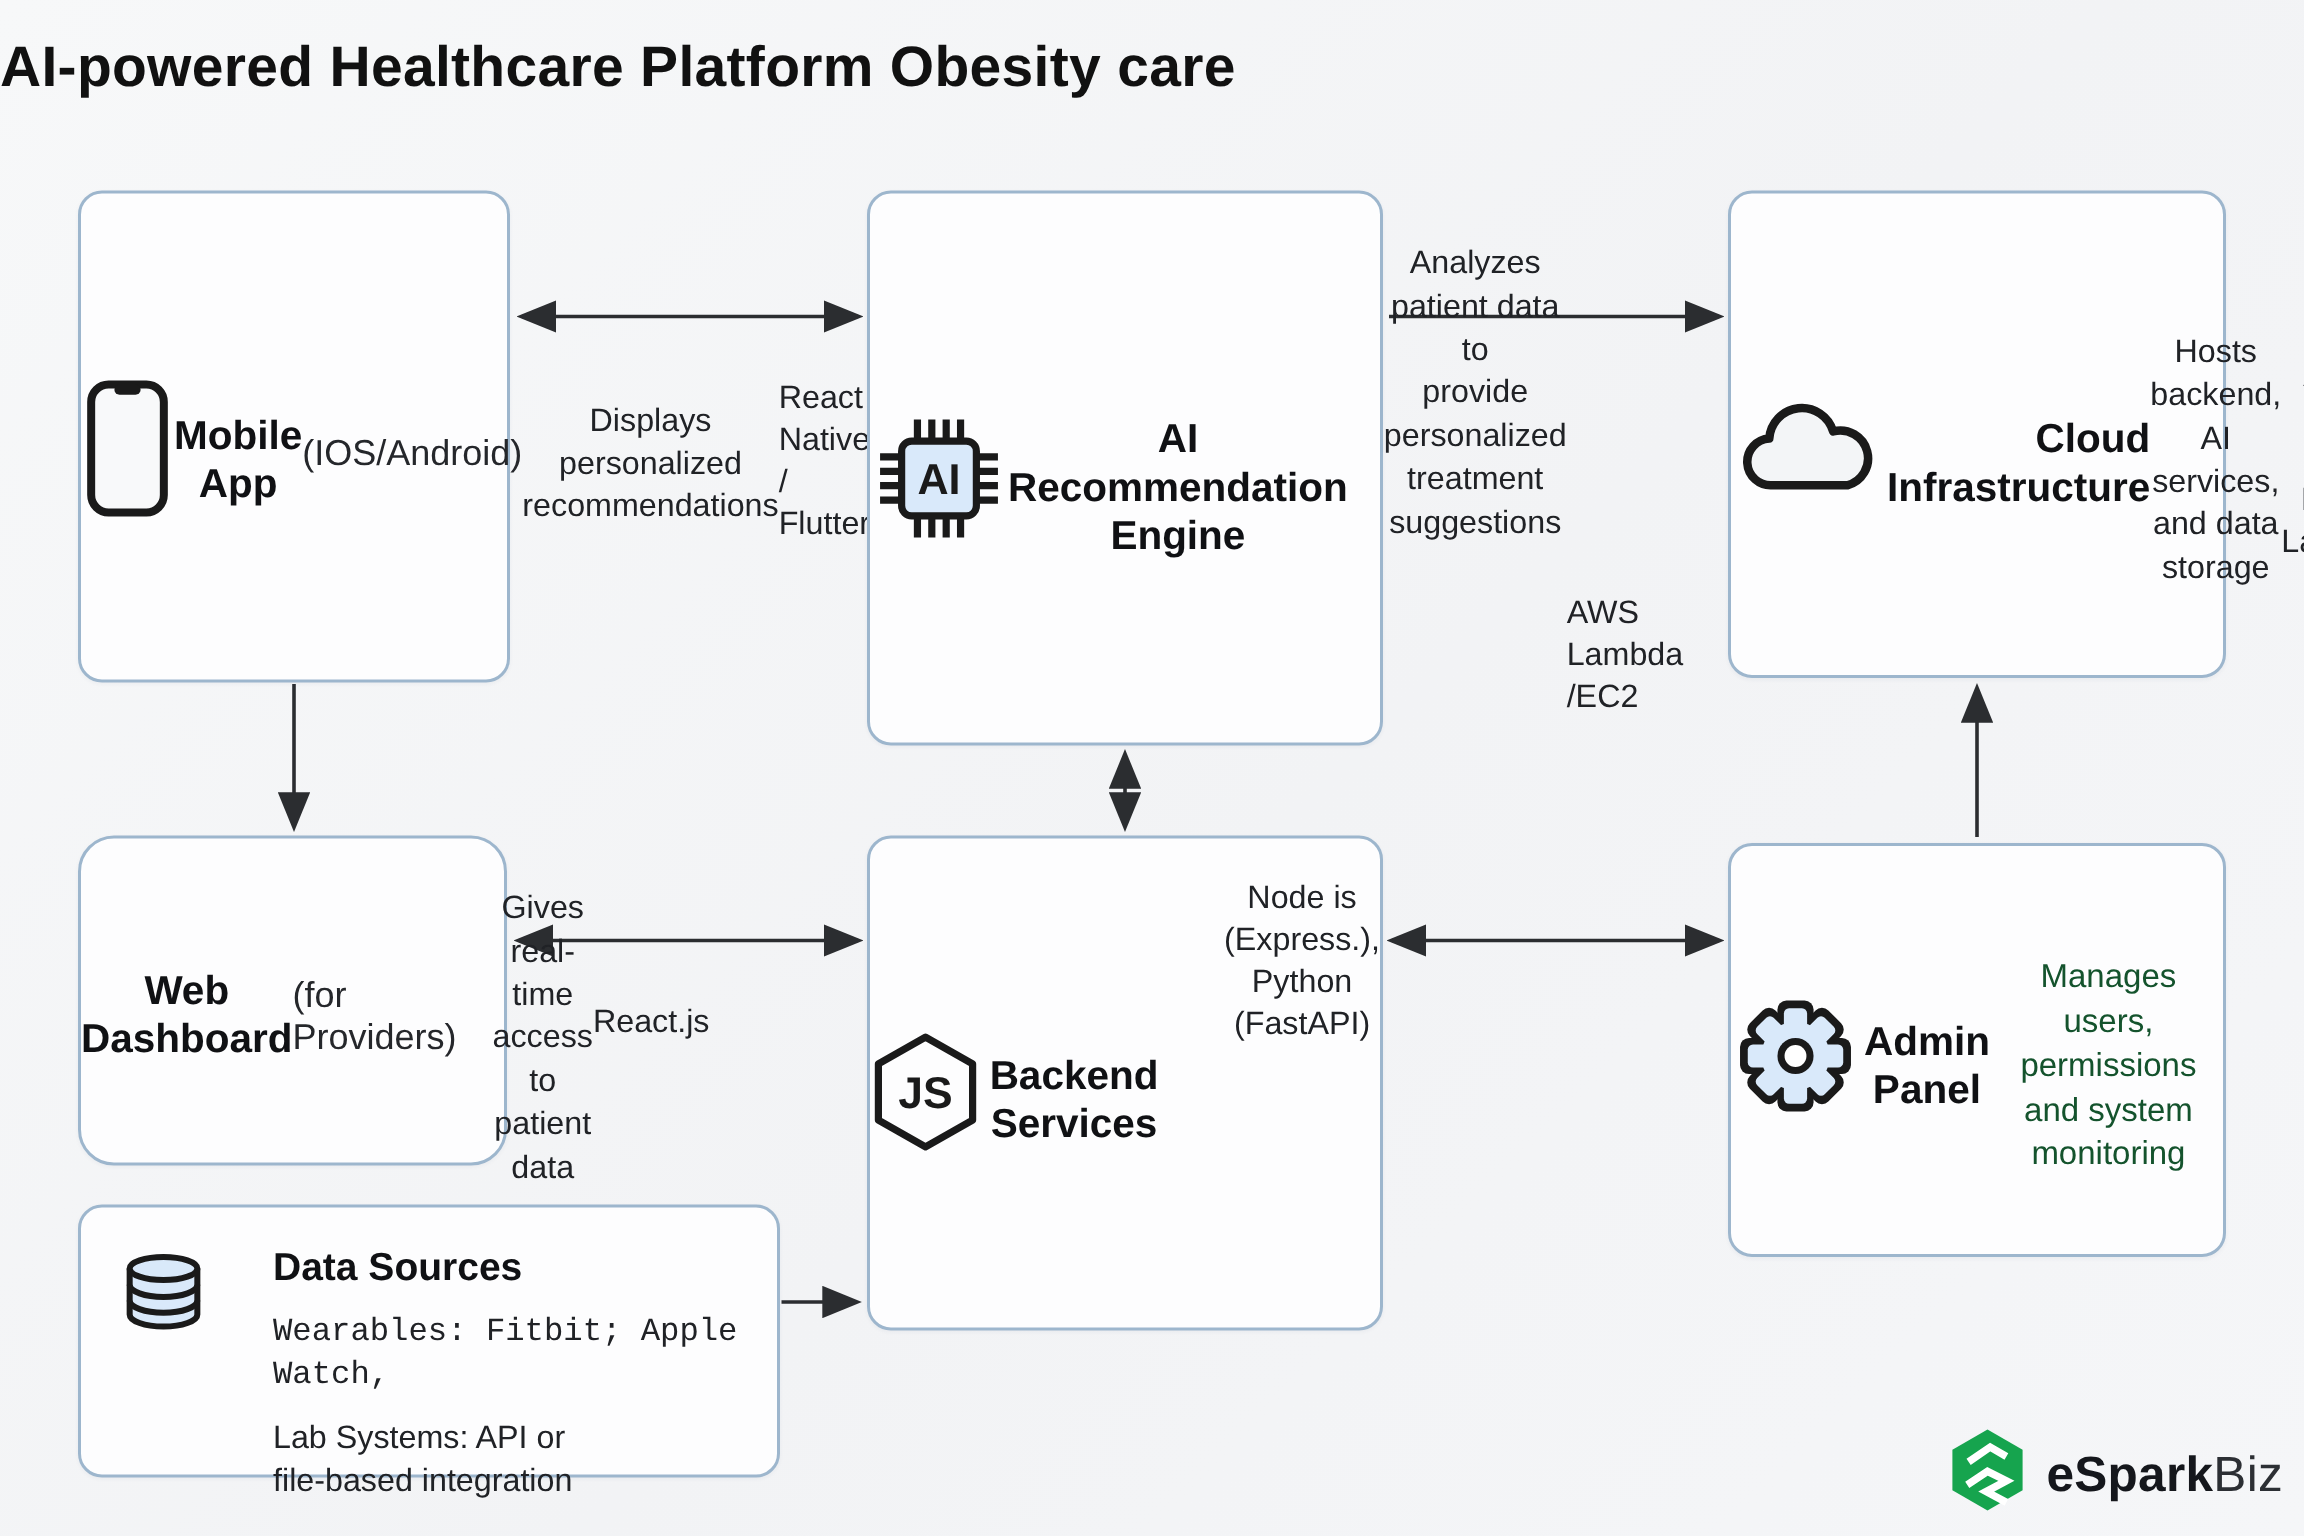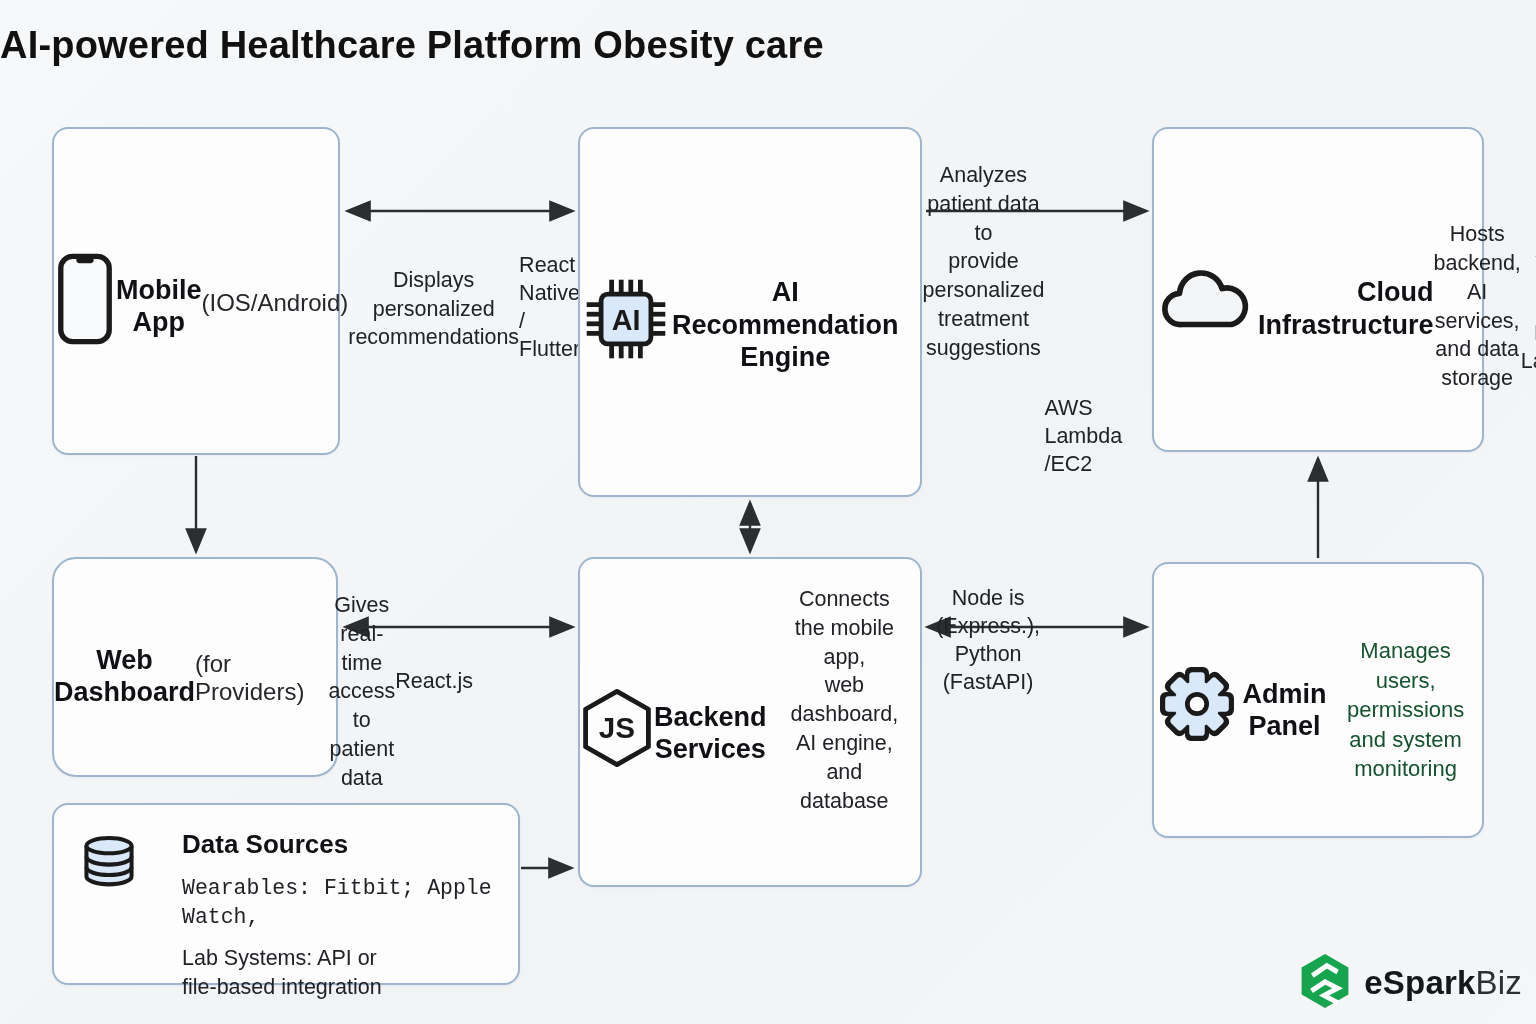--- a/index.html
+++ b/index.html
@@ -125,23 +125,20 @@
 </div>
 
 <div class="node" style="left:578px;top:557px;width:344px;height:330px;padding-top:16px;">
   <span>
     <svg width="74" height="82" viewBox="0 0 84 94">
       <polygon points="42,5 78,25.5 78,68.5 42,89 6,68.5 6,25.5" fill="#fdfdfe" stroke="#1a1a1a" stroke-width="5.5" stroke-linejoin="round"></polygon>
       <text x="42" y="59" text-anchor="middle" font-size="34" font-weight="bold" fill="#1a1a1a">JS</text>
     </svg>
   </span>
   <div class="node-title" style="margin-top:6px;">Backend Services</div>
-  <div class="node-desc pre left" style="margin-top:10px;margin-left:24px;">Connects the mobile app,
-web dashboard, AI engine,
-and database</div>
   <div class="node-tech pre left" style="margin-top:10px;margin-left:38px;">Node is (Express.),
 Python (FastAPI)</div>
 </div>
 
 <div class="node" style="left:1152px;top:562px;width:332px;height:276px;padding-top:12px;">
   <span>
     <svg width="86" height="86" viewBox="0 0 100 100">
       <g fill="#1a1a1a">
         <rect x="7" y="36" width="86" height="28" rx="7"></rect>
         <rect x="7" y="36" width="86" height="28" rx="7" transform="rotate(45 50 50)"></rect>

